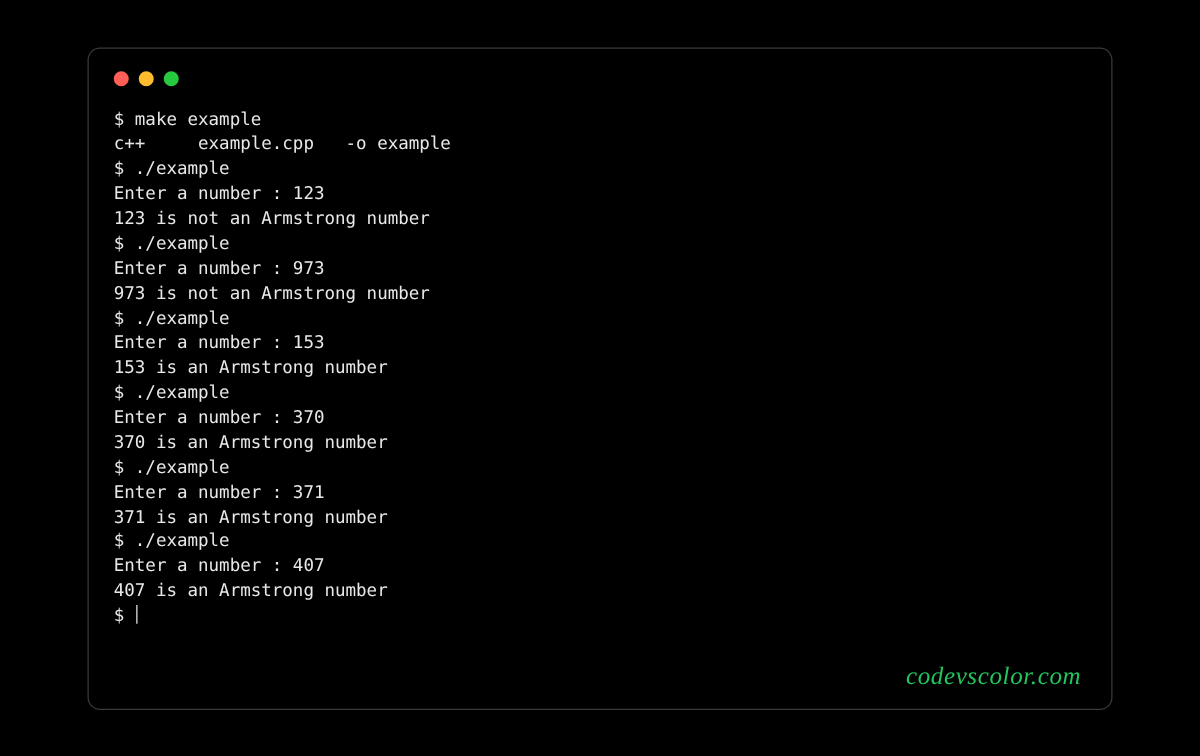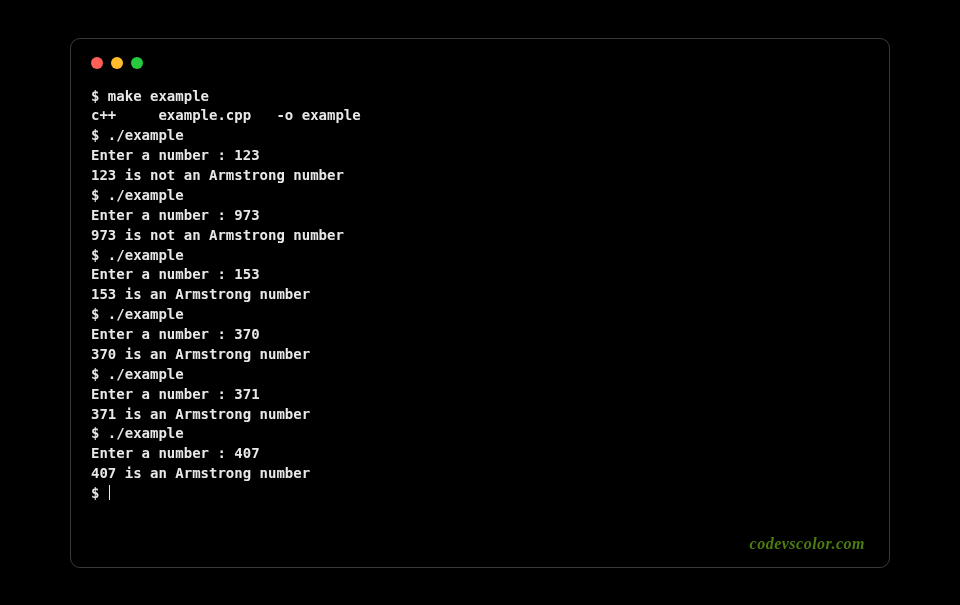--- a/index.html
+++ b/index.html
@@ -1,15 +1,15 @@
 <!DOCTYPE html>
 <html><head>
   <meta charset="utf-8">
   <style>
-    * { margin: 0; padding: 0; box-sizing: border-box; font-weight: bold; }
+    * { margin: 0; padding: 0; box-sizing: border-box; }
     body {
       background: #000;
       width: 960px;
       height: 605px;
       display: flex;
       align-items: center;
       justify-content: center;
       font-family: "SF Mono", Menlo, Monaco, Consolas, monospace;
     }
     .terminal-window {
@@ -40,24 +40,24 @@
       flex: 1;
       color: #e8e8e8;
       font-size: 14px;
       line-height: 1.42;
       white-space: pre;
     }
     .watermark {
       position: absolute;
       bottom: 14px;
       right: 24px;
-      color: #4d7c0f;
+      color: #22c55e;
       font-family: "Brush Script MT", "Comic Sans MS", cursive;
       font-style: italic;
-      font-size: 16px;
+      font-size: 20px;
       letter-spacing: 0.5px;
     }
     .cursor {
       display: inline-block;
       width: 1px;
       height: 15px;
       background: #e8e8e8;
       vertical-align: -2px;
       margin-left: 1px;
     }

